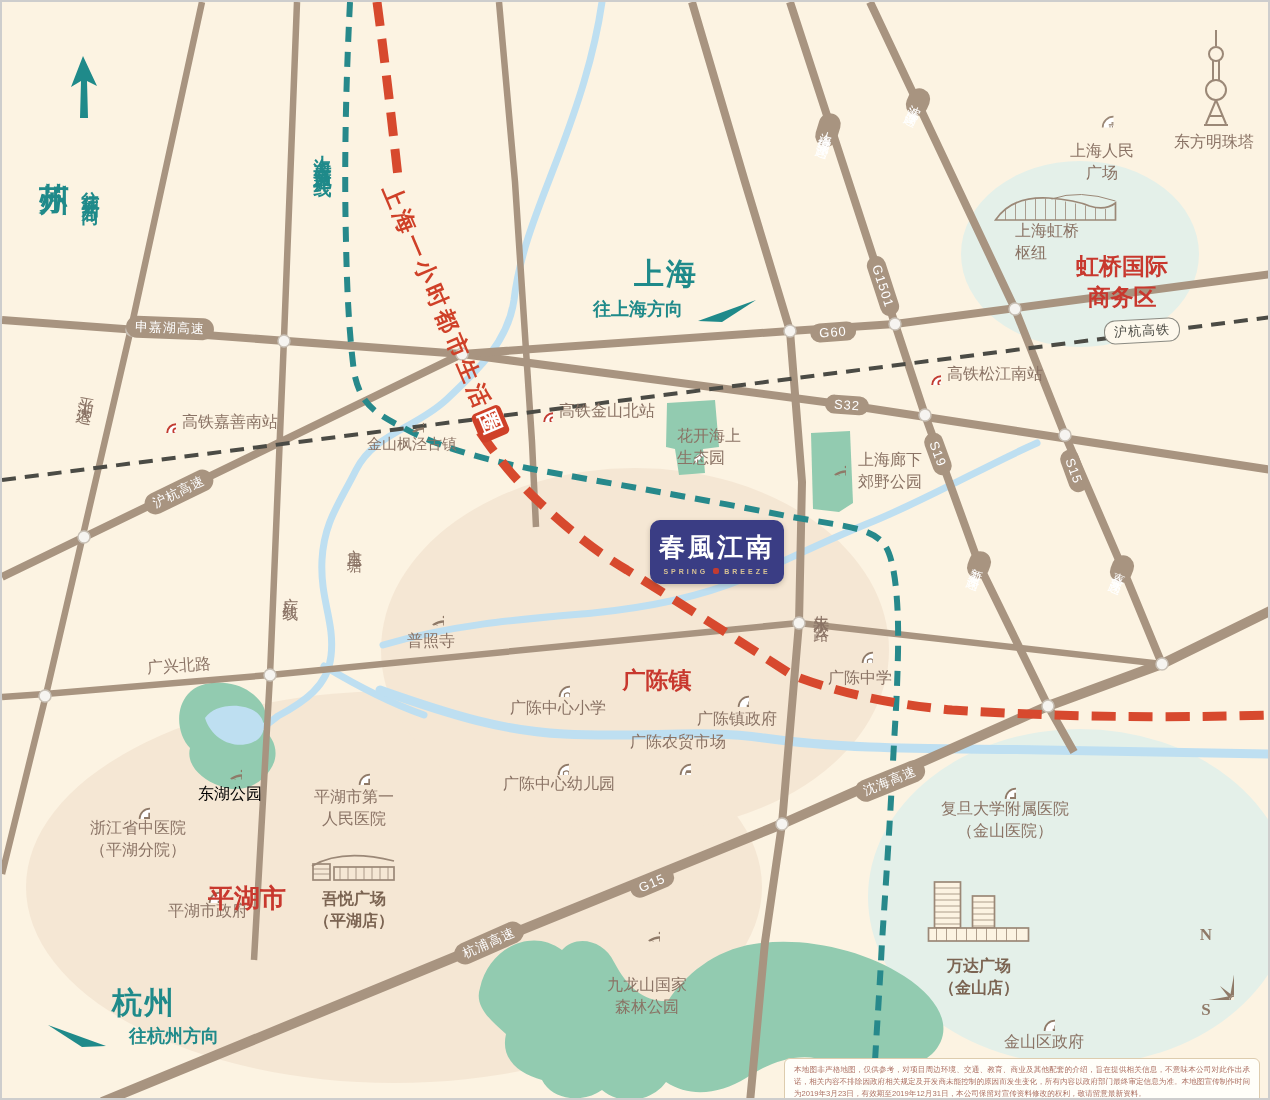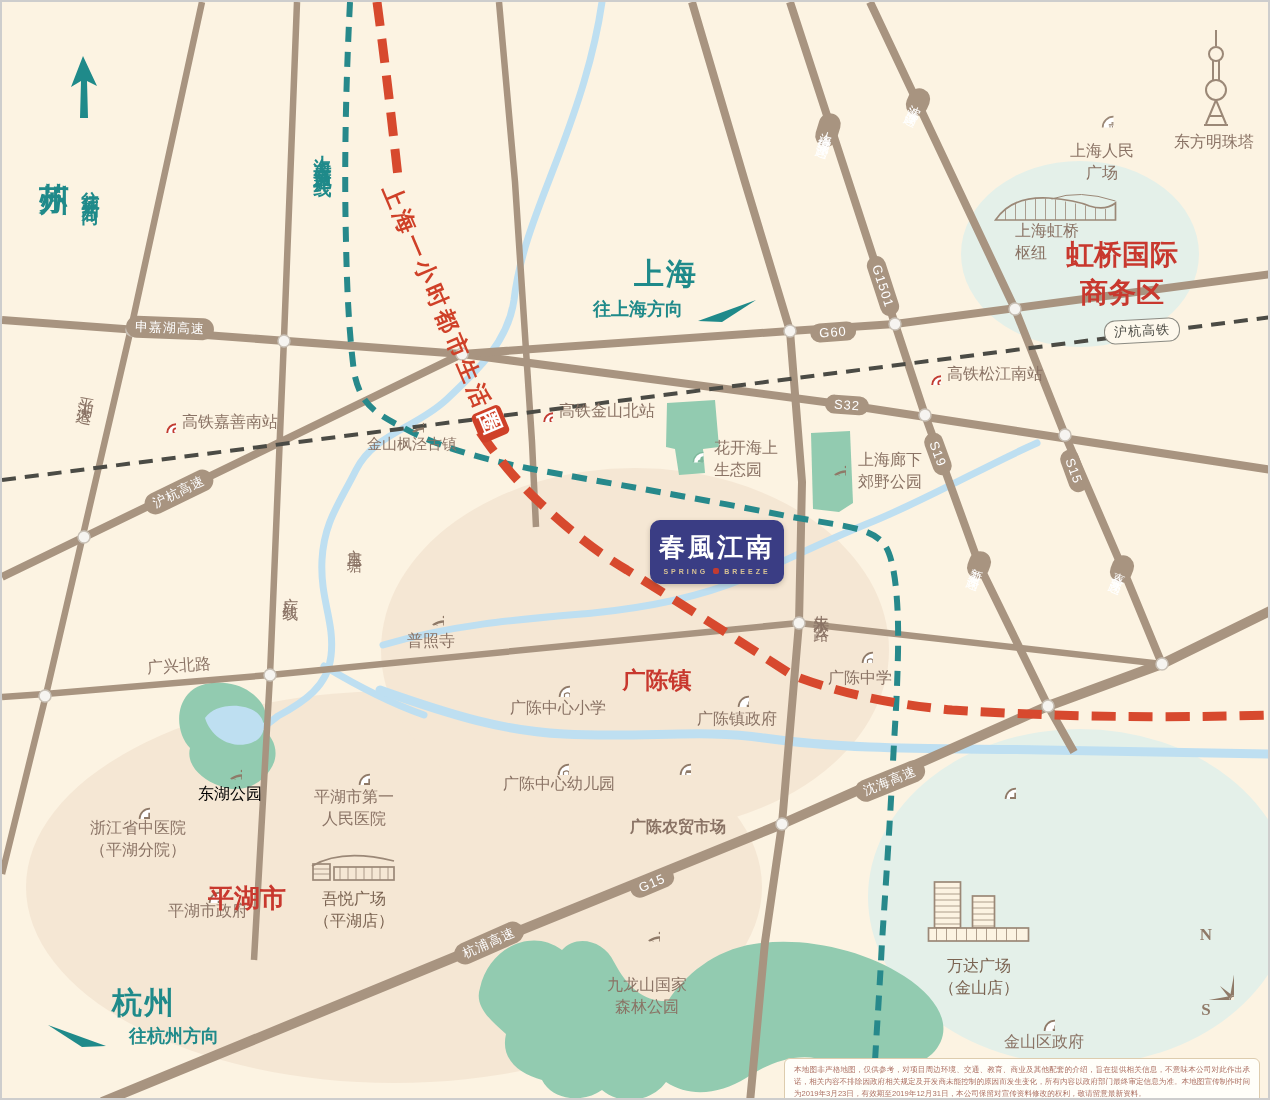--- a/index.html
+++ b/index.html
@@ -9,21 +9,21 @@
   .lbl{position:absolute;transform:translate(-50%,-50%);color:#8a7365;font-size:16px;
        white-space:nowrap;line-height:1.4;text-align:center;z-index:6;}
   .lbl .l2{display:block;}
   .la{transform:translate(0,-50%);text-align:left;}
   .vert{writing-mode:vertical-rl;letter-spacing:4px;}
   .teal{color:#1f8a8a;font-weight:bold;}
   .city{font-size:30px;letter-spacing:2px;}
   .note{font-size:18px;}
   .redlbl{color:#c8382e;font-weight:bold;}
   .green-lbl{color:#000000;}
-  .boldbrown{color:#7b6452;font-weight:normal;}
+  .boldbrown{color:#7b6452;font-weight:bold;}
   .pill{position:absolute;transform:translate(-50%,-50%);background:#a89480;color:#fff;
         border-radius:11px;padding:2px 9px;font-size:13px;letter-spacing:1px;white-space:nowrap;z-index:5;}
   .vpill{writing-mode:vertical-rl;padding:8px 2px;letter-spacing:3px;}
   .railpill{background:#fdf8ec;color:#4b4b45;border:1px solid #8b8b83;}
   .icon{position:absolute;transform:translate(-50%,-50%);z-index:5;}
   .life{position:absolute;left:441px;top:310px;transform:translate(-50%,-50%) rotate(67deg);
         font-size:23px;font-weight:bold;color:#cf4028;letter-spacing:4px;white-space:nowrap;z-index:7;}
   .life .cap{display:inline-block;background:#cf4028;color:#fff;border-radius:5px;padding:0 2px;}
   .logo{position:absolute;left:648px;top:518px;width:134px;height:64px;background:#3a3d84;
         border-radius:10px;z-index:8;display:flex;flex-direction:column;align-items:center;
@@ -293,31 +293,31 @@
 
   <svg class="icon" style="left:1214px;top:76px;" width="34" height="100" viewBox="0 0 34 100">
       <use href="#sym-pearl"></use>
     </svg>
   <div class="lbl" style="left:1212px;top:140px;">东方明珠塔</div>
 
   <svg class="icon" style="left:1054px;top:206px;" width="125" height="32" viewBox="0 0 125 32">
       <use href="#sym-terminal"></use>
     </svg>
   <div class="lbl la" style="left:1013px;top:240px;"><span>上海虹桥</span><span class="l2">枢纽</span></div>
-  <div class="lbl redlbl" style="left:1120px;top:272px;font-size:28px;line-height:1.35;"><span>虹桥国际</span><span class="l2">商务区</span></div>
+  <div class="lbl redlbl" style="left:1120px;top:280px;font-size:23px;line-height:1.35;"><span>虹桥国际</span><span class="l2">商务区</span></div>
 
   <svg class="icon" style="left:410px;top:419px;" width="24" height="23" viewBox="-14 -14 28 26">
       <use href="#sym-pagoda"></use>
     </svg>
   <div class="lbl" style="left:410px;top:441px;font-size:15px;">金山枫泾古镇</div>
 
   <svg class="icon" style="left:688px;top:447px;" width="27" height="27" viewBox="-20 -20 40 40">
       <use href="#sym-tree"></use>
     </svg>
-  <div class="lbl la" style="left:712px;top:445px;margin-top:12px;"><span>花开海上</span><span class="l2">生态园</span></div>
+  <div class="lbl la" style="left:675px;top:445px;"><span>花开海上</span><span class="l2">生态园</span></div>
 
   <svg class="icon" style="left:832px;top:462px;" width="24" height="23" viewBox="-14 -14 28 26">
       <use href="#sym-pagoda"></use>
     </svg>
   <div class="lbl la" style="left:856px;top:469px;"><span>上海廊下</span><span class="l2">郊野公园</span></div>
 
   <svg class="icon" style="left:430px;top:612px;" width="24" height="23" viewBox="-14 -14 28 26">
       <use href="#sym-pagoda"></use>
     </svg>
   <div class="lbl" style="left:429px;top:639px;text-align:center;">普照寺</div>
@@ -344,21 +344,21 @@
       <use href="#sym-school"></use>
     </svg>
   <div class="lbl" style="left:858px;top:676px;">广陈中学</div>
   <svg class="icon" style="left:554px;top:760px;" width="26" height="26" viewBox="-20 -20 40 40">
       <use href="#sym-school"></use>
     </svg>
   <div class="lbl" style="left:557px;top:782px;">广陈中心幼儿园</div>
   <svg class="icon" style="left:676px;top:760px;" width="26" height="26" viewBox="-20 -20 40 40">
       <use href="#sym-market"></use>
     </svg>
-  <div class="lbl" style="left:676px;top:825px;font-weight:bold;">广陈农贸市场</div>
+  <div class="lbl" style="left:676px;top:740px;">广陈农贸市场</div>
 
   <svg class="icon" style="left:228px;top:766px;" width="24" height="23" viewBox="-14 -14 28 26">
       <use href="#sym-pagoda"></use>
     </svg>
   <div class="lbl green-lbl" style="left:228px;top:792px;">东湖公园</div>
   <svg class="icon" style="left:135px;top:804px;" width="26" height="26" viewBox="-20 -20 40 40">
       <use href="#sym-hosp"></use>
     </svg>
   <div class="lbl" style="left:136px;top:837px;"><span>浙江省中医院</span><span class="l2">（平湖分院）</span></div>
   <svg class="icon" style="left:355px;top:770px;" width="26" height="26" viewBox="-20 -20 40 40">
@@ -376,20 +376,21 @@
   <div class="lbl redlbl" style="left:245px;top:896px;font-size:26px;">平湖市</div>
 
   <svg class="icon" style="left:646px;top:928px;" width="24" height="23" viewBox="-14 -14 28 26">
       <use href="#sym-pagoda"></use>
     </svg>
   <div class="lbl" style="left:645px;top:994px;"><span>九龙山国家</span><span class="l2">森林公园</span></div>
 
   <svg class="icon" style="left:1001px;top:784px;" width="26" height="26" viewBox="-20 -20 40 40">
       <use href="#sym-hosp"></use>
     </svg>
+  <div class="lbl" style="left:1003px;top:818px;"><span>复旦大学附属医院</span><span class="l2">（金山医院）</span></div>
   <svg class="icon" style="left:977px;top:913px;" width="105" height="70" viewBox="0 0 105 70">
       <use href="#sym-towers"></use>
     </svg>
   <div class="lbl boldbrown" style="left:977px;top:975px;"><span>万达广场</span><span class="l2">（金山店）</span></div>
   <svg class="icon" style="left:1040px;top:1016px;" width="26" height="26" viewBox="-20 -20 40 40">
       <use href="#sym-gov"></use>
     </svg>
   <div class="lbl" style="left:1042px;top:1040px;">金山区政府</div>
 
   <div class="lbl compass-lbl" style="left:1204px;top:933px;">N</div>

